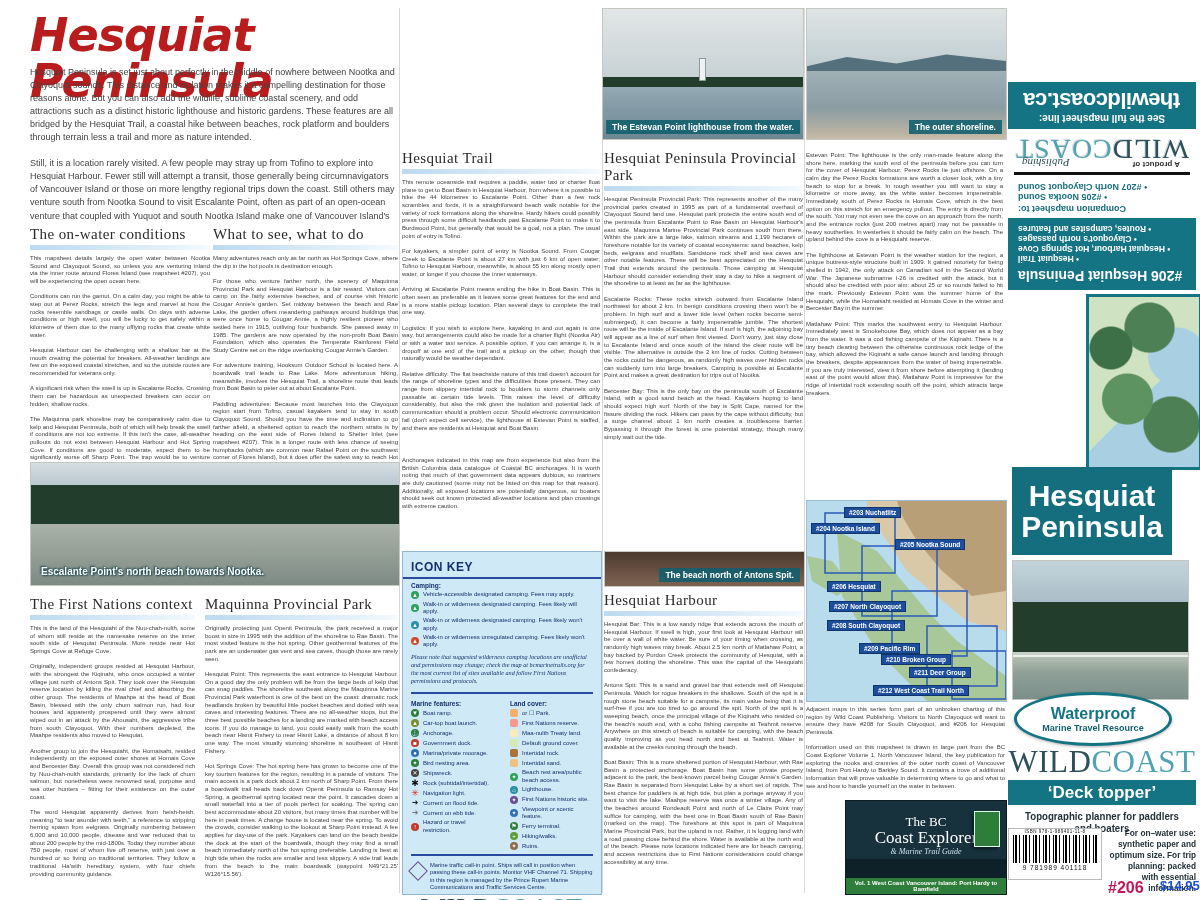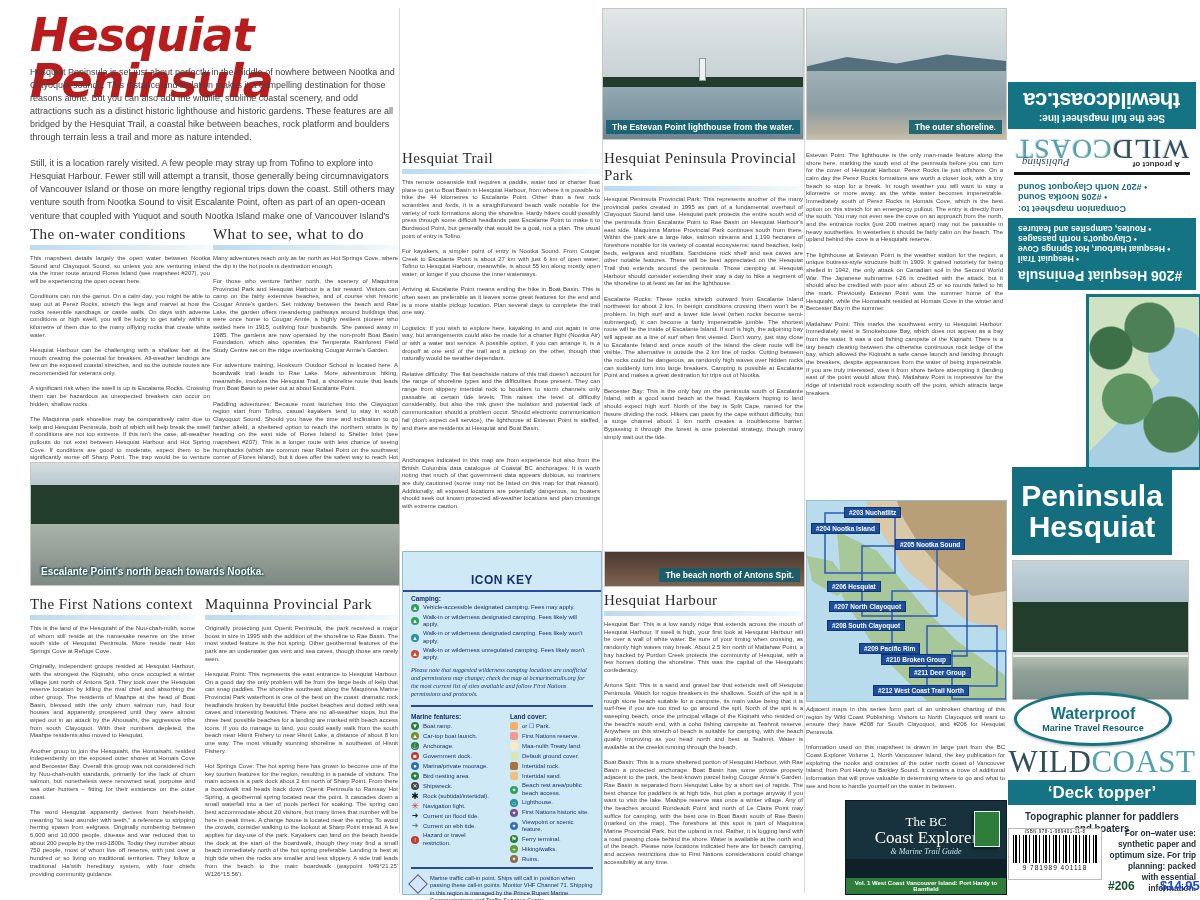--- a/index.html
+++ b/index.html
@@ -21,21 +21,21 @@
   .cap2{position:absolute;bottom:8px;left:10px;color:#fff;font-size:10px;font-weight:bold;
         text-shadow:1px 1px 2px #0a3c46,-1px -1px 2px #0a3c46;}
   .sky{position:absolute;left:0;top:0;right:0;height:55%;background:linear-gradient(#d6dee2,#b9c8cf);}
   .sea{position:absolute;left:0;bottom:0;right:0;height:45%;background:linear-gradient(#8aa2ae,#5f7c8a);}
   .mtn{position:absolute;left:0;right:0;top:30%;height:30%;background:#3c5866;
        clip-path:polygon(0 70%,12% 40%,25% 62%,38% 28%,52% 58%,66% 36%,80% 60%,100% 45%,100% 100%,0 100%);}
   .treeband{position:absolute;left:0;right:0;background:#233d2c;}
   
   .iconkey{background:#cfe9f7;border:1px solid #8fb6d2;color:#16306e;}
   .ik-title{font-size:12px;font-weight:bold;letter-spacing:.5px;border-bottom:2px solid #2a4a9e;
-            padding:21px 8px 3px 8px;text-align:center;}
+            padding:8px 8px 3px 8px;}
   .ik-sub{font-weight:bold;font-size:6.5px;padding:3px 8px 1px 8px;}
   .ik-row{display:flex;align-items:center;gap:4px;padding:1px 8px;font-size:6px;line-height:1.2;}
   .ik-icon{flex:0 0 auto;width:8px;height:8px;border-radius:50%;display:flex;align-items:center;
            justify-content:center;color:#fff;font-size:6px;line-height:1;}
   .ik-note{font-family:"Liberation Serif",serif;font-style:italic;font-size:6.2px;line-height:1.3;
            padding:4px 8px;color:#16306e;}
   .ik-div{height:2px;background:#2a4a9e;margin:3px 8px;}
   .ik-cols{display:flex;}
   .ik-cols>div{width:50%;}
   .ik-callin{display:flex;gap:5px;padding:3px 8px;font-size:5.8px;line-height:1.25;}
@@ -75,21 +75,21 @@
   .wc-big{font-family:"Liberation Serif",serif;font-size:31px;letter-spacing:.5px;text-align:center;line-height:1;}
   .wc-big .w{color:#2f4f5a;} .wc-big .c{color:#52a3b0;}
   .deckbox{background:#157483;color:#fff;text-align:center;font-weight:bold;font-size:17px;
            line-height:25px;transform-origin:center;}
   .tagline{font-weight:bold;color:#223038;font-size:10.5px;text-align:center;transform:scaleX(.92);}
   .usenote{font-weight:bold;color:#223038;font-size:8.8px;line-height:1.25;text-align:right;transform:scaleX(.94);transform-origin:right;}
   .barcode{background:#fff;border:1px solid #bbb;text-align:center;}
   .barcode .isbn{font-size:4.5px;letter-spacing:.5px;color:#111;}
   .bars{height:28px;margin:1px 4px;background:repeating-linear-gradient(90deg,#000 0 1px,#fff 1px 2px,#000 2px 4px,#fff 4px 6px,#000 6px 7px,#fff 7px 10px);}
   .barcode .dig{font-size:6.5px;color:#111;letter-spacing:1px;}
-  .num{color:#14532d;font-weight:bold;font-size:12px;}
+  .num{color:#be185d;font-weight:bold;font-size:16px;}
   .price{color:#1d4ed8;font-weight:bold;font-size:13px;}
   
   .promo{position:absolute;background:linear-gradient(#17323c 0 62%,#0e2128 62% 100%);overflow:hidden;border:1px solid #0b1d23;}
   .promo .pt{color:#fff;font-family:"Liberation Serif",serif;text-align:center;line-height:1.05;margin-top:14px;}
   .promo .pt .a{font-size:13px;display:block;}
   .promo .pt .b{font-size:17px;display:block;}
   .promo .pt .c{font-size:8px;display:block;font-style:italic;margin-top:2px;color:#cfe3ea;}
   .promo .strip{position:absolute;left:0;right:0;bottom:0;background:#2f7d3a;color:#fff;
                 font-size:6px;font-weight:bold;text-align:center;padding:2px 2px;}
   .topo{background:
@@ -473,22 +473,22 @@
     </div>
     <div class="tealbox" style="text-align:center;padding:5px 4px;margin-top:2px">
       <div style="font-size:10px;font-weight:bold">See the full mapsheet line:</div>
       <div style="font-size:22px;font-weight:bold;letter-spacing:-.5px">thewildcoast.ca</div>
     </div>
   </div>
 
   <div class="abs topo" style="left:1086px;top:294px;width:110px;height:170px;border:3px solid #157483"></div>
 
   <div class="abs cover-title" style="left:1012px;top:467px;width:160px;height:88px">
+    <span>Hesquiat</span>
     <span>Peninsula</span>
-    <span>Hesquiat</span>
   </div>
 
   <div class="photo" style="left:1012px;top:560px;width:175px;height:138px">
     <div class="sky" style="height:42%;background:linear-gradient(#c3d3da,#9fb5bf)"></div>
     <div class="treeband" style="top:30%;height:38%"></div>
     <div style="position:absolute;top:68%;left:0;right:0;bottom:0;background:linear-gradient(#b9c2b4,#8fa098 40%,#7b8f89)"></div>
     <div style="position:absolute;top:66%;left:0;right:0;height:5px;background:rgba(255,255,255,.75)"></div>
   </div>
 
   <div class="abs oval" style="left:1014px;top:692px;width:152px;height:48px">

